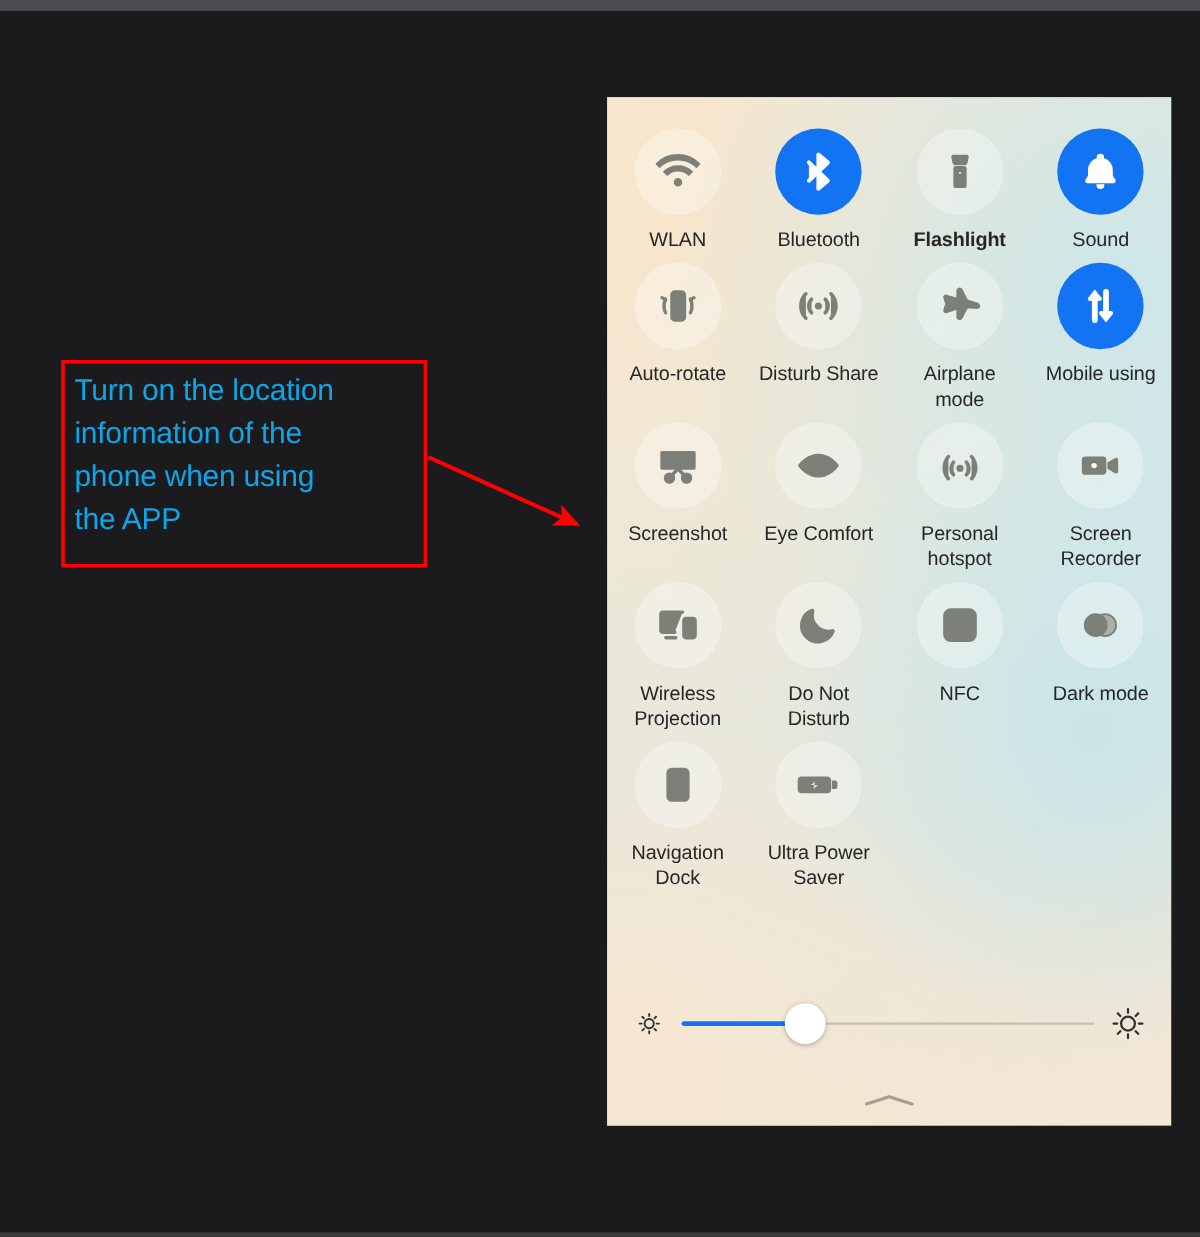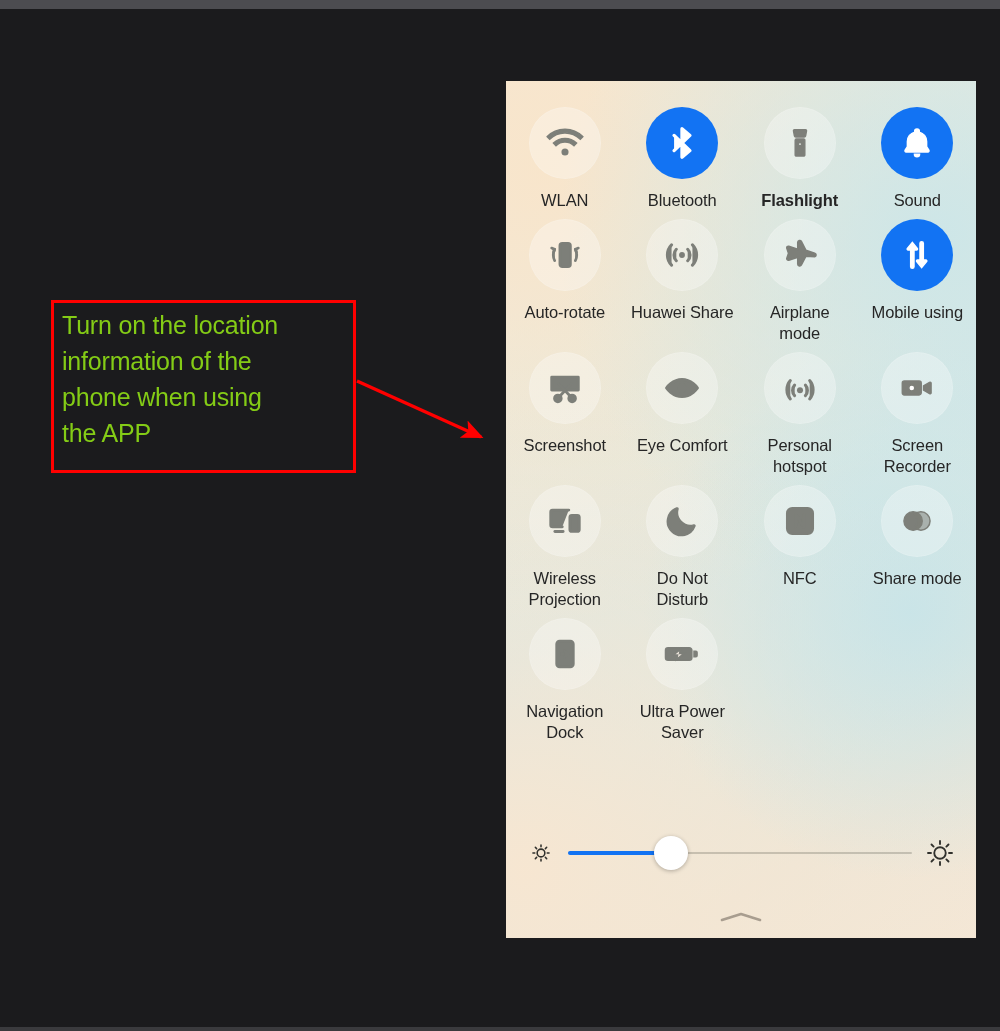--- a/index.html
+++ b/index.html
@@ -172,21 +172,21 @@
     border: 3px solid #ff0000;
     background: transparent;
   }
   .annot-text {
     position: absolute;
     left: 62px;
     top: 307px;
     width: 290px;
     font-size: 25px;
     line-height: 36px;
-    color: #84cc16;
+    color: #0ea5e9;
     letter-spacing: -0.2px;
     white-space: pre-line;
   }
   .annot-arrow {
     position: absolute;
     left: 0; top: 0;
     width: 1000px;
     height: 1031px;
     pointer-events: none;
   }
@@ -253,21 +253,21 @@
         <div class="tile off">
           <div class="tile-circle">
             <svg width="38" height="38" viewBox="0 0 24 24" fill="none" stroke-width="1.9" stroke-linecap="round" stroke="currentColor" style="color: rgb(125, 127, 121);">
               <circle cx="12" cy="12" r="1.85" fill="currentColor" stroke="none"></circle>
               <path d="M8.4 8.4a5.1 5.1 0 0 0 0 7.2"></path>
               <path d="M15.6 8.4a5.1 5.1 0 0 1 0 7.2"></path>
               <path d="M5.4 5.6a9.1 9.1 0 0 0 0 12.8"></path>
               <path d="M18.6 5.6a9.1 9.1 0 0 1 0 12.8"></path>
             </svg>
           </div>
-          <div class="tile-label" style="white-space: pre-line;">Huawei Share</div>
+          <div class="tile-label" style="white-space: pre-line;">Disturb Share</div>
         </div>
         <div class="tile off">
           <div class="tile-circle">
             <svg width="38" height="38" viewBox="0 0 24 24" stroke="none" fill="currentColor" style="color: rgb(125, 127, 121);">
               <path d="M21.3 13.1c.5-.16.85-.62.85-1.14 0-.52-.35-.98-.85-1.14l-5.55-1.77-2.9-5.6a1.2 1.2 0 0 0-2.26.55v4.33L4.9 6.5a.95.95 0 0 0-1.2 1.18l1.06 3.2-1.06 3.2a.95.95 0 0 0 1.2 1.18l5.69-1.83v4.33a1.2 1.2 0 0 0 2.26.55l2.9-5.6z"></path>
             </svg>
           </div>
           <div class="tile-label" style="white-space: pre-line;">Airplane
 mode</div>
         </div>
@@ -354,21 +354,21 @@
           </div>
           <div class="tile-label" style="white-space: pre-line;">NFC</div>
         </div>
         <div class="tile off">
           <div class="tile-circle">
             <svg width="36" height="36" viewBox="0 0 24 24" stroke="none" fill="currentColor" style="color: rgb(125, 127, 121);">
               <circle cx="9.4" cy="12" r="6.1"></circle>
               <path d="M14.6 5.9a6.1 6.1 0 0 1 0 12.2 6.1 6.1 0 0 1-4.3-1.78 6.1 6.1 0 0 0 0-8.64A6.1 6.1 0 0 1 14.6 5.9z" fill-opacity="0.55"></path>
             </svg>
           </div>
-          <div class="tile-label" style="white-space: pre-line;">Share mode</div>
+          <div class="tile-label" style="white-space: pre-line;">Dark mode</div>
         </div>
         <div class="tile off">
           <div class="tile-circle">
             <svg width="34" height="34" viewBox="0 0 24 24" fill="none" stroke-width="1.85" stroke-linecap="round" stroke-linejoin="round" stroke="currentColor" style="color: rgb(125, 127, 121);">
               <rect x="6.1" y="2.9" width="11.8" height="18.2" rx="2.1"></rect>
               <path d="M9.4 12h3.9"></path>
               <path d="M11.6 9.6l2.5 2.4-2.5 2.4"></path>
             </svg>
           </div>
           <div class="tile-label" style="white-space: pre-line;">Navigation

